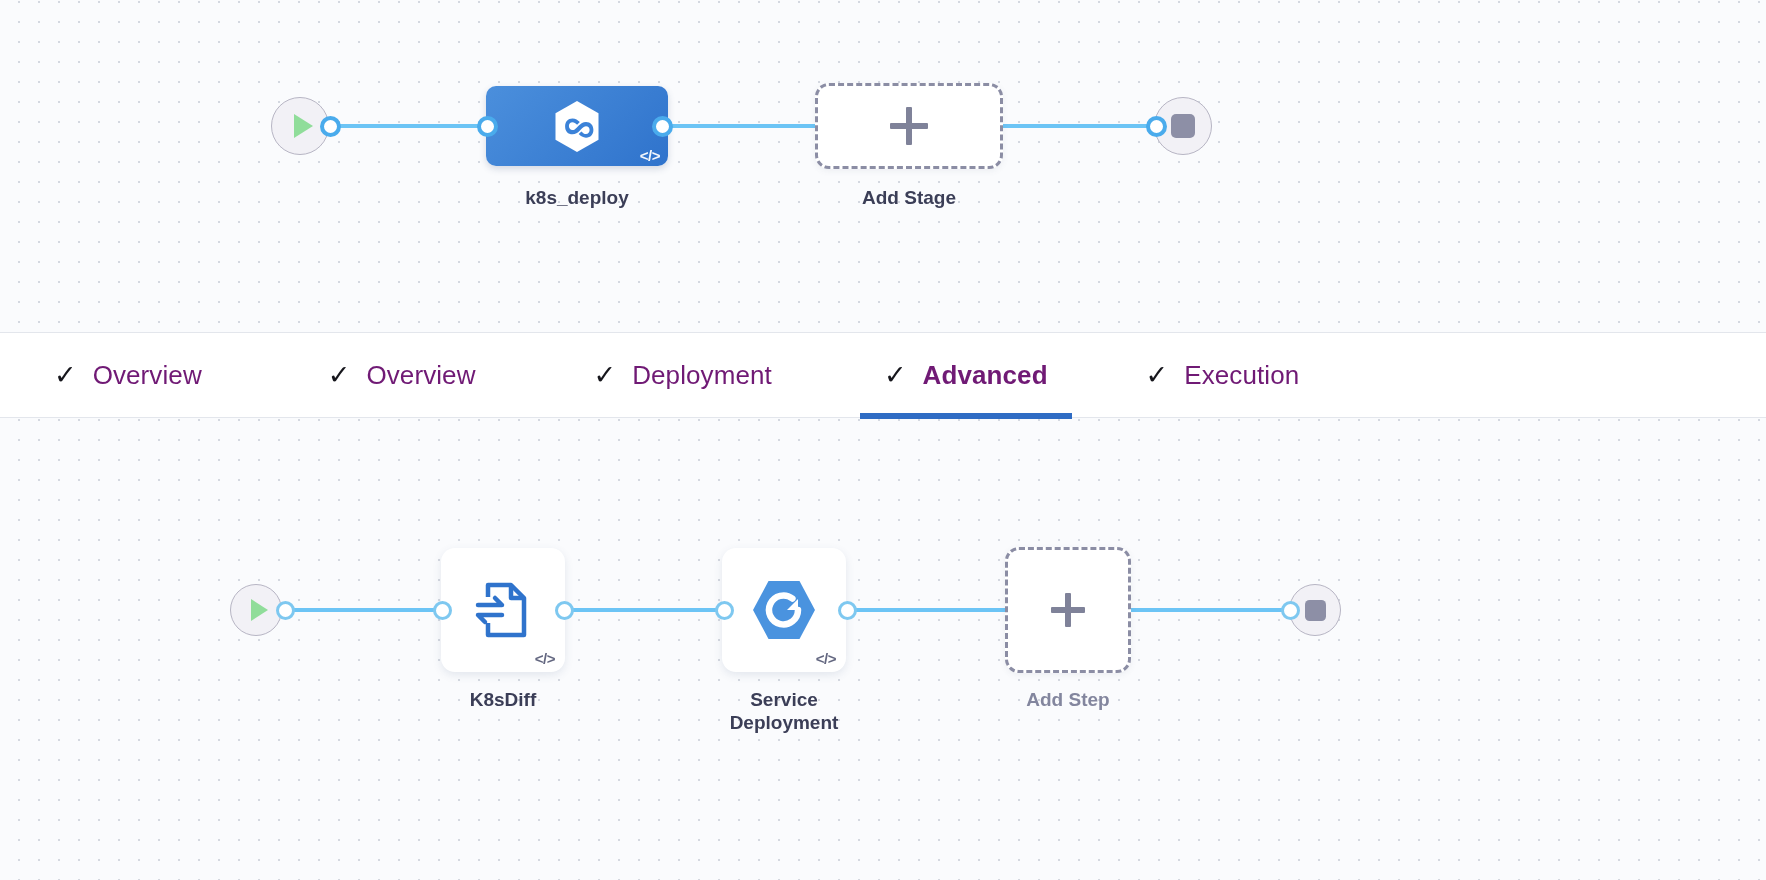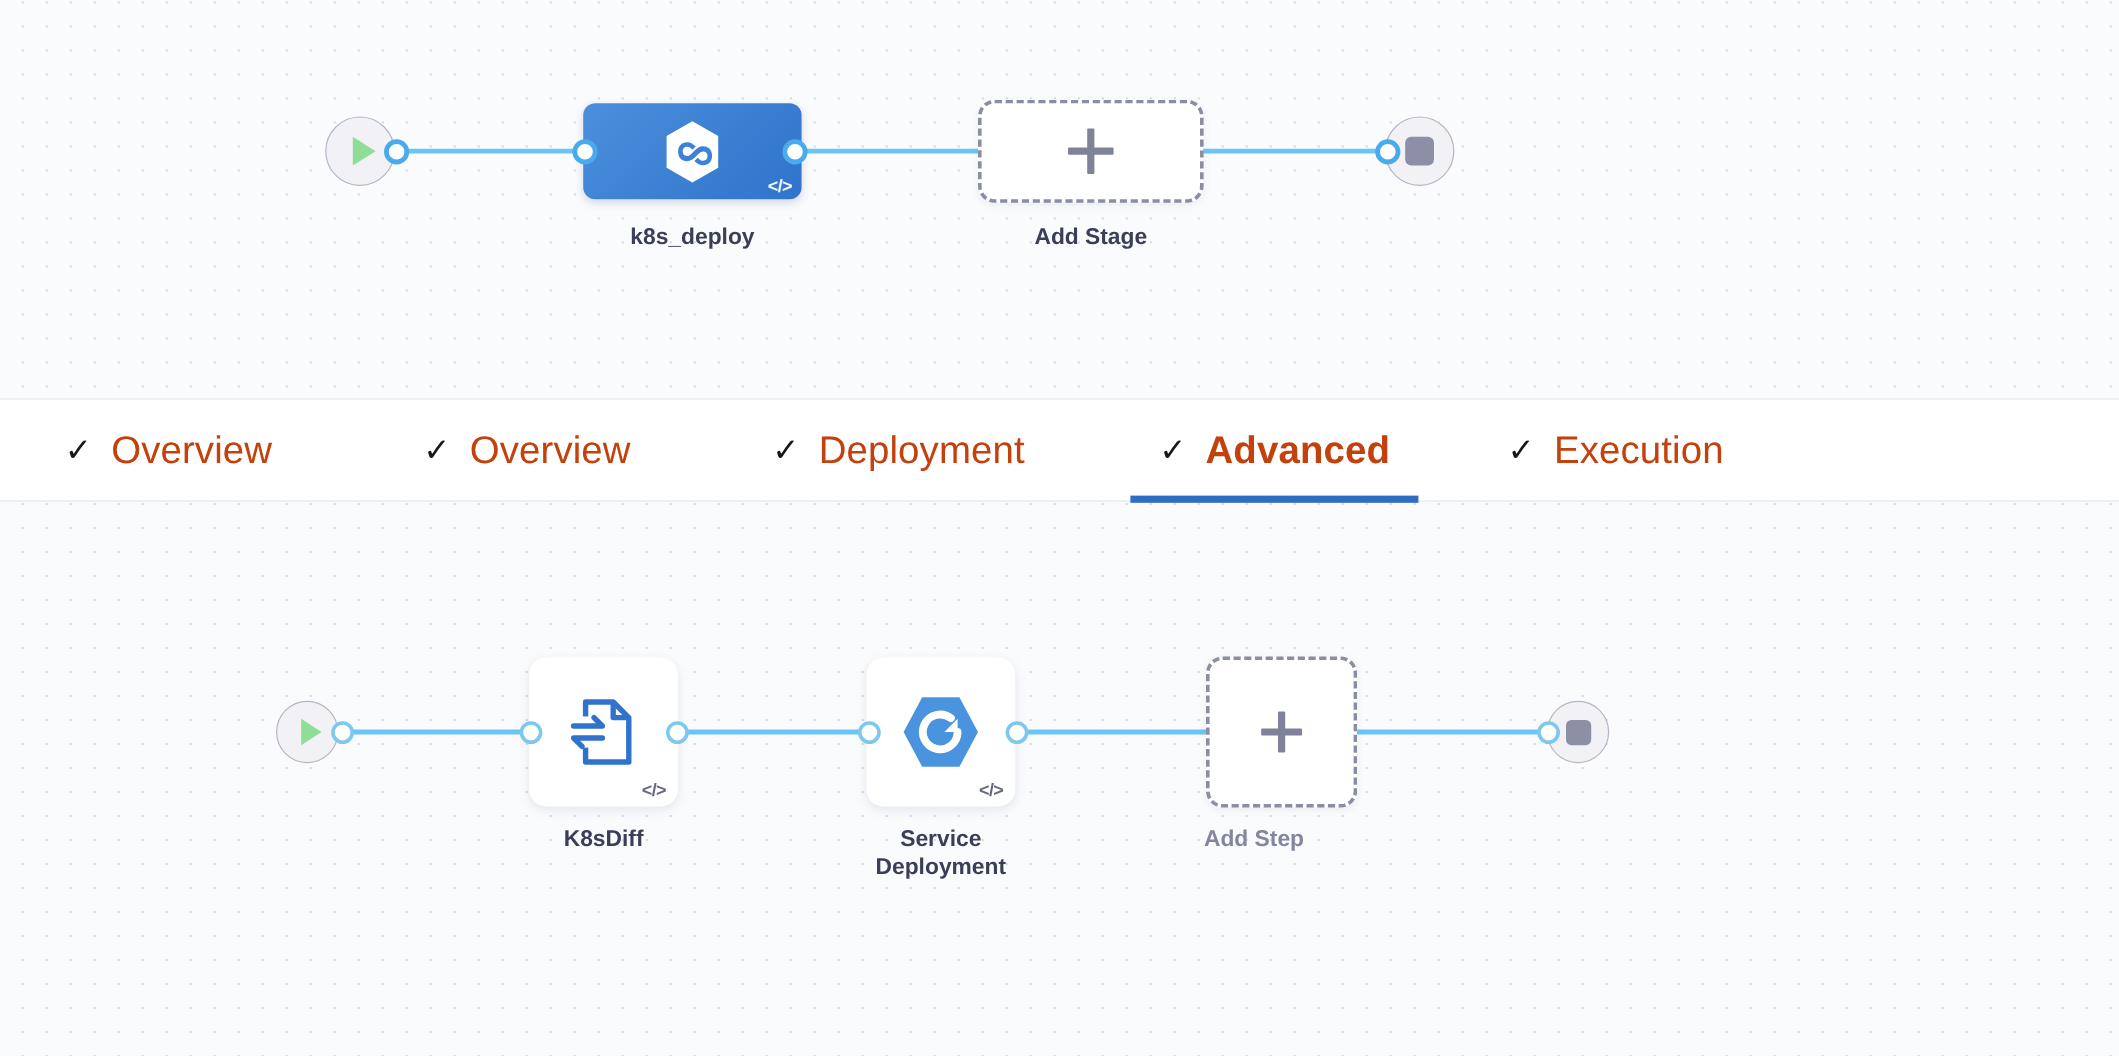--- a/index.html
+++ b/index.html
@@ -217,22 +217,22 @@
     cursor: pointer;
     user-select: none;
   }
   .tab-check {
     font-size: 27px;
     line-height: 1;
     color: #16161c;
     font-weight: 400;
   }
   .tab-label {
-    font-size: 32px;
-    color: #c2410c;
+    font-size: 26px;
+    color: #701a75;
     letter-spacing: 0.1px;
   }
   .tab.active .tab-label { font-weight: 700; }
   .tab.active::after {
     content: "";
     position: absolute;
     left: 0; right: 0;
     bottom: -1px;
     height: 6px;
     background: #2f6cc4;
@@ -348,21 +348,21 @@
         </svg>
         <span class="code-badge dark">&lt;/&gt;</span>
       </div>
       <div class="port plain" style="left:838px;"></div>
       <div class="node-label step-label" style="left:684px; width:200px;">Service
 Deployment</div>
 
       <div class="add-card add-step-card" style="left:1005px;">
         <span class="plus sm"></span>
       </div>
-      <div class="node-label step-label muted" style="left:962px; width:166px;text-align:center;">Add Step</div>
+      <div class="node-label step-label muted" style="left:985px; width:166px;text-align:center;">Add Step</div>
 
       <div class="port plain" style="left:1281px;"></div>
       <div class="terminal small" style="left:1289px;">
         <span class="stop-sq sm"></span>
       </div>
 
     </div>
   </div>
 
 </div>

